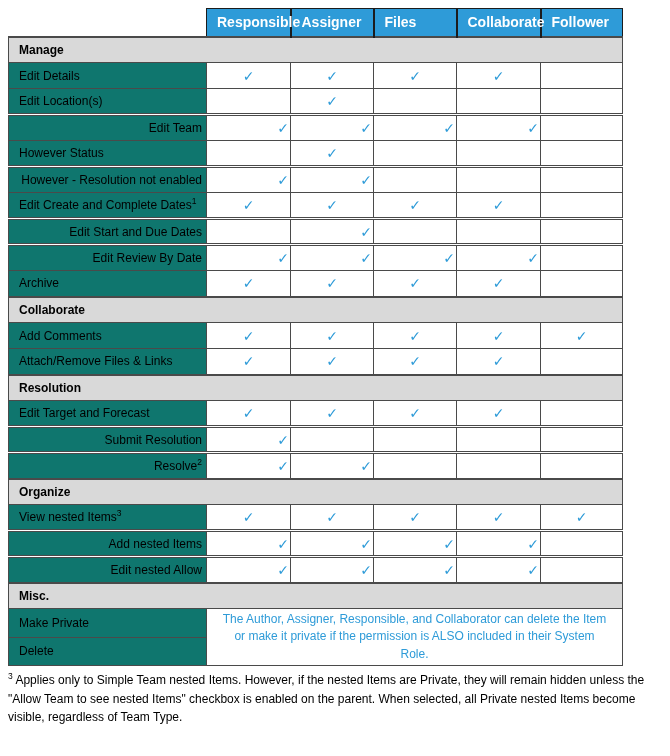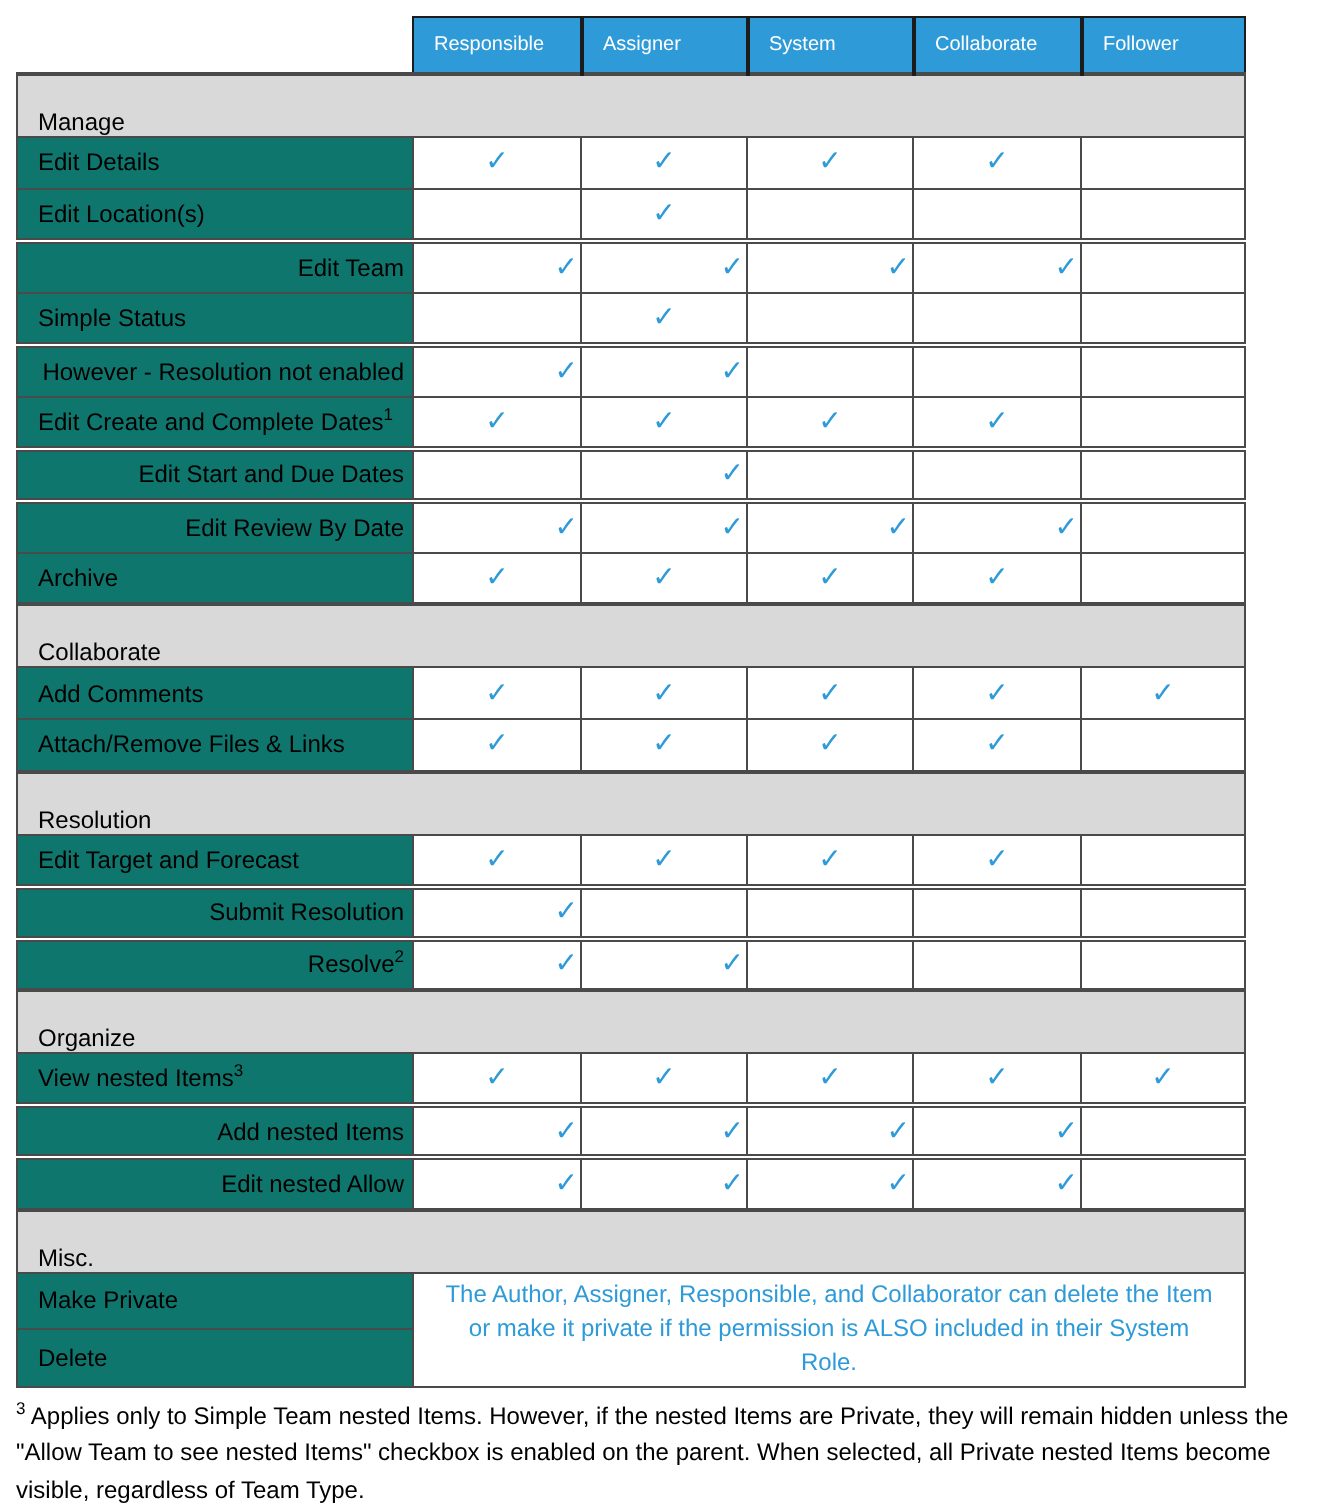--- a/index.html
+++ b/index.html
@@ -22,35 +22,35 @@
   table.perm{
     border-collapse:collapse;
     width:614px;
     table-layout:fixed;
   }
   
   th.ghost{border:none;background:transparent;}
   th.colhead{
     background:var(--blue);
     color:#ffffff;
-    font-weight:normal;
-    font-size:10px;
+    font-weight:bold;
+    font-size:14px;
     text-align:left;
     padding:0 0 0 10px;
     height:28px;
     border:1px solid var(--header-border);
     border-left-width:2px;
   }
   th.colhead.first{border-left-width:1px;}
   
   td.section{
     background:var(--section-grey);
-    font-weight:normal;
-    font-size:12px;
-    padding:16px 0 0 10px;
+    font-weight:bold;
+    font-size:12px;
+    padding:0 0 0 10px;
     height:26px;
     border:1px solid var(--border);
     border-top-width:2px;
   }
   
   td.rowlabel{
     font-size:12px;
     padding:0 4px 0 10px;
     height:26px;
     border:1px solid var(--border);
@@ -106,21 +106,21 @@
         <col style="width:83px">
       <col style="width:83px">
         <col style="width:84px">
         <col style="width:82px">
     </colgroup>
     <thead>
         <tr>
           <th class="ghost"></th>
           <th class="colhead first">Responsible</th>
           <th class="colhead">Assigner</th>
-          <th class="colhead">System</th>
+          <th class="colhead">Files</th>
           <th class="colhead">Collaborate</th>
           <th class="colhead">Follower</th>
         </tr>
       </thead>
     <tbody>
         <tr>
           <td class="section" colspan="6">Manage</td>
         </tr>
         <tr>
           <td class="rowlabel">Edit Details</td>
@@ -140,21 +140,21 @@
         </tr>
         <tr class="group-start">
           <td class="rowlabel">Edit Team</td>
           <td class="cell"><span class="check">✓</span></td>
           <td class="cell"><span class="check">✓</span></td>
           <td class="cell"><span class="check">✓</span></td>
           <td class="cell"><span class="check">✓</span></td>
           <td class="cell"></td>
         </tr>
         <tr>
-          <td class="rowlabel">Simple Status</td>
+          <td class="rowlabel">However Status</td>
           <td class="cell"></td>
           <td class="cell"><span class="check">✓</span></td>
           <td class="cell"></td>
           <td class="cell"></td>
           <td class="cell"></td>
         </tr>
         <tr class="group-start">
           <td class="rowlabel">However - Resolution not enabled</td>
           <td class="cell"><span class="check">✓</span></td>
           <td class="cell"><span class="check">✓</span></td>

